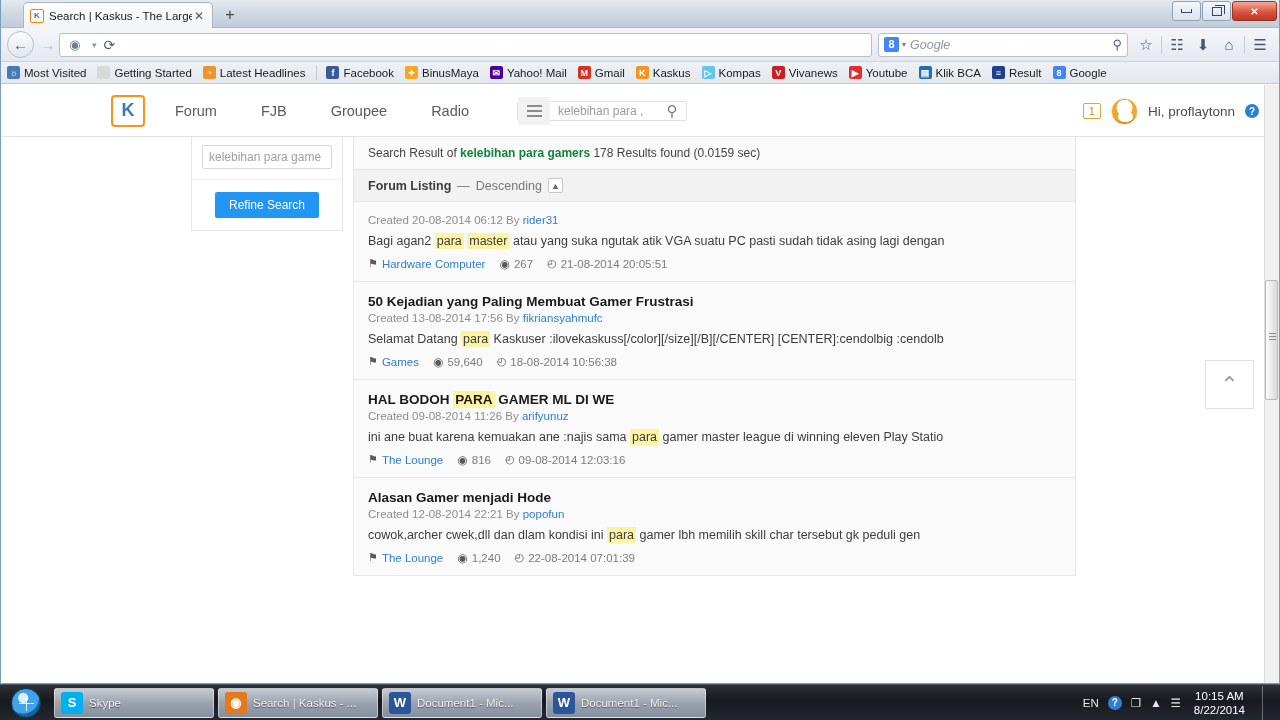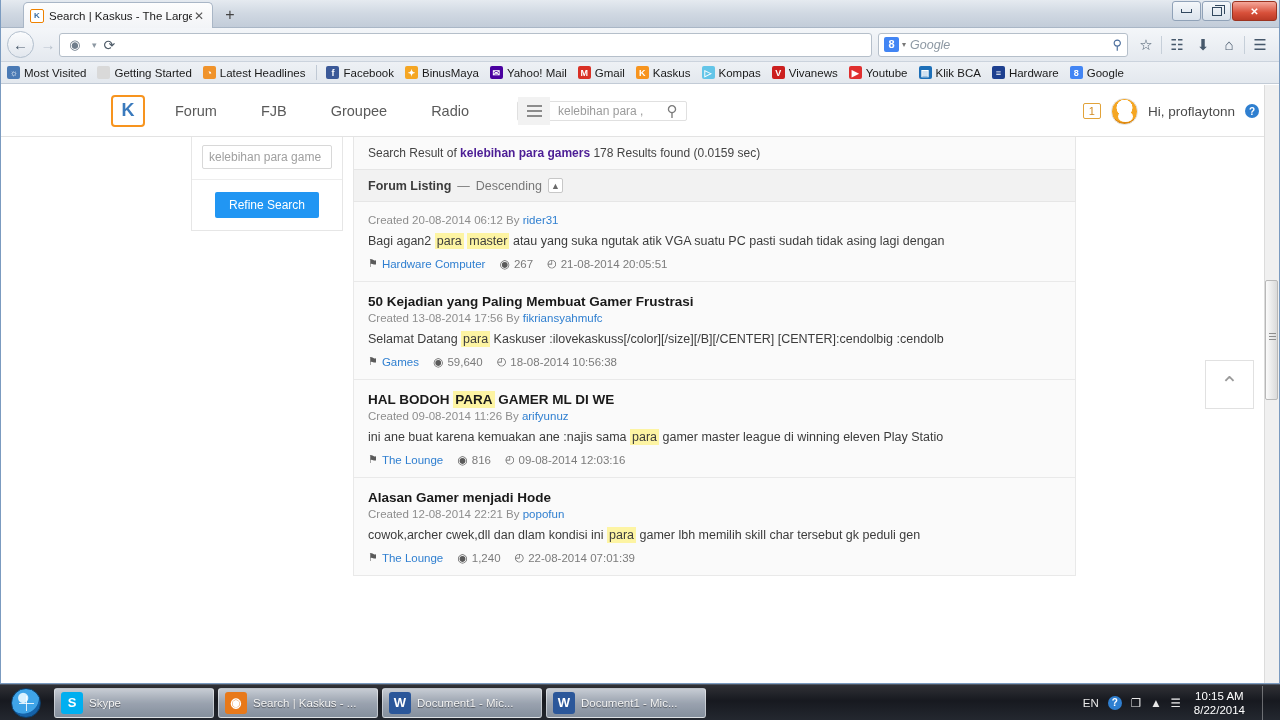--- a/index.html
+++ b/index.html
@@ -266,21 +266,21 @@
     background: #1e9bef; color: #fff;
     font-size: 15px; font-weight: bold;
     padding: 11px 14px;
   }
   #result-summary {
     background: #fafafa;
     border: 1px solid #e6e6e6; border-top: none;
     padding: 9px 14px;
     font-size: 12px; color: #444;
   }
-  #result-summary b { color: #4c1d95; margin-top: 12px; }
+  #result-summary b { color: #15803d; margin-top: 12px; }
   #listing-bar {
     background: #f2f2f2;
     border: 1px solid #e6e6e6; border-top: none;
     padding: 8px 14px;
     font-size: 12.5px; color: #777;
     display: flex; align-items: center; gap: 6px;
   }
   #listing-bar .lb-title { font-weight: bold; color: #3c3c3c; }
   #listing-bar .lb-sortbtn {
     width: 15px; height: 15px; border: 1px solid #c7c7c7; background: #fff;
@@ -455,21 +455,21 @@
       <span class="bm">
         <span class="bm-ico" style="background: rgb(224, 47, 47);">▶</span>
         <span>Youtube</span>
       </span>
       <span class="bm">
         <span class="bm-ico" style="background: rgb(29, 111, 184);">▤</span>
         <span>Klik BCA</span>
       </span>
       <span class="bm">
         <span class="bm-ico" style="background: rgb(29, 63, 143);">≡</span>
-        <span>Hardware</span>
+        <span>Result</span>
       </span>
       <span class="bm">
         <span class="bm-ico" style="background: rgb(66, 133, 244);">8</span>
         <span>Google</span>
       </span>
     </div>
 
   <div id="page">
 
     <div id="site-header">

